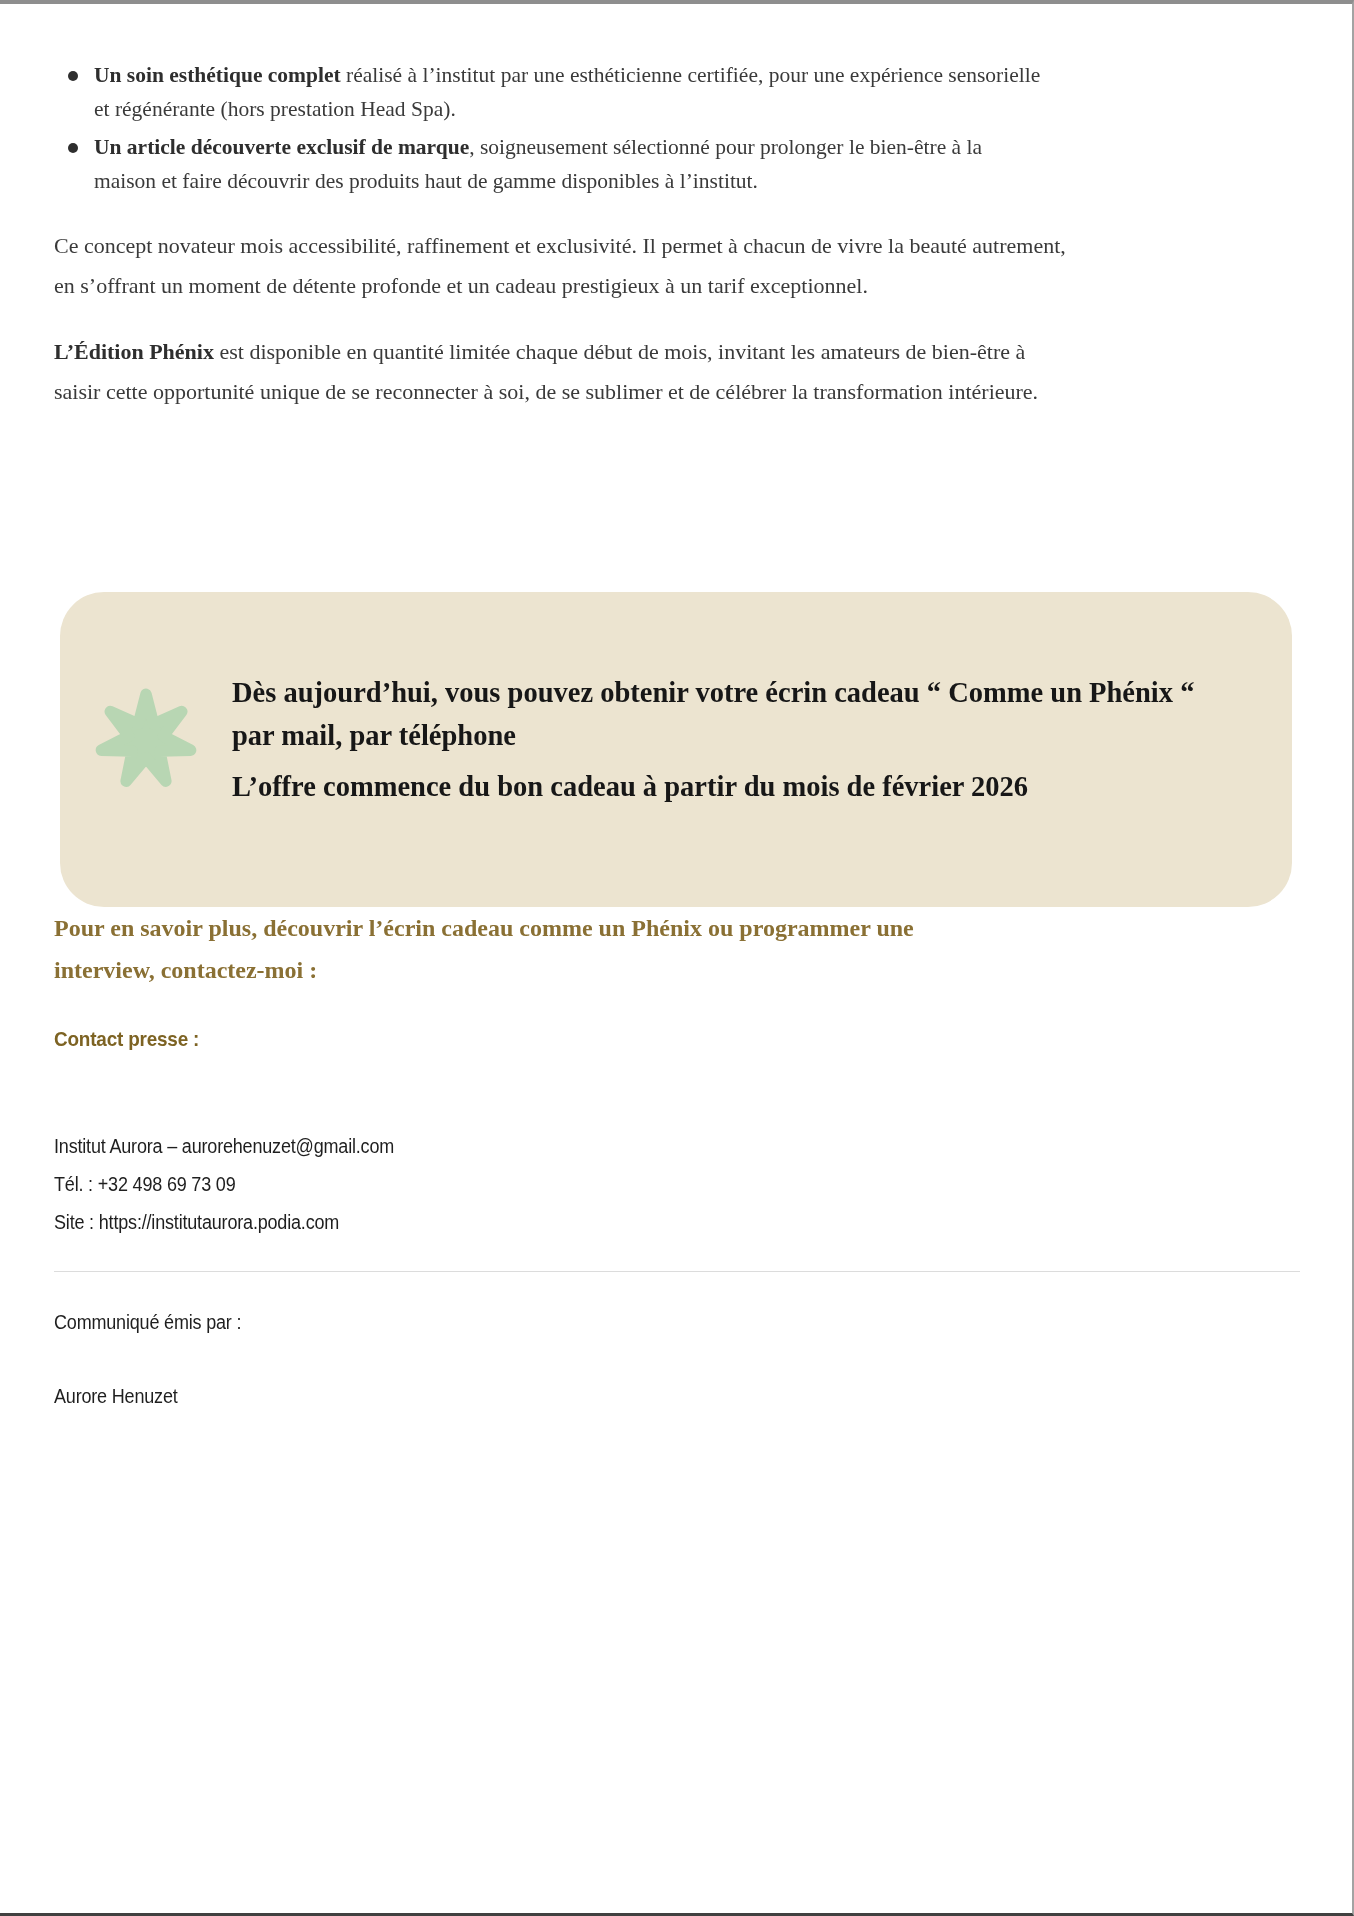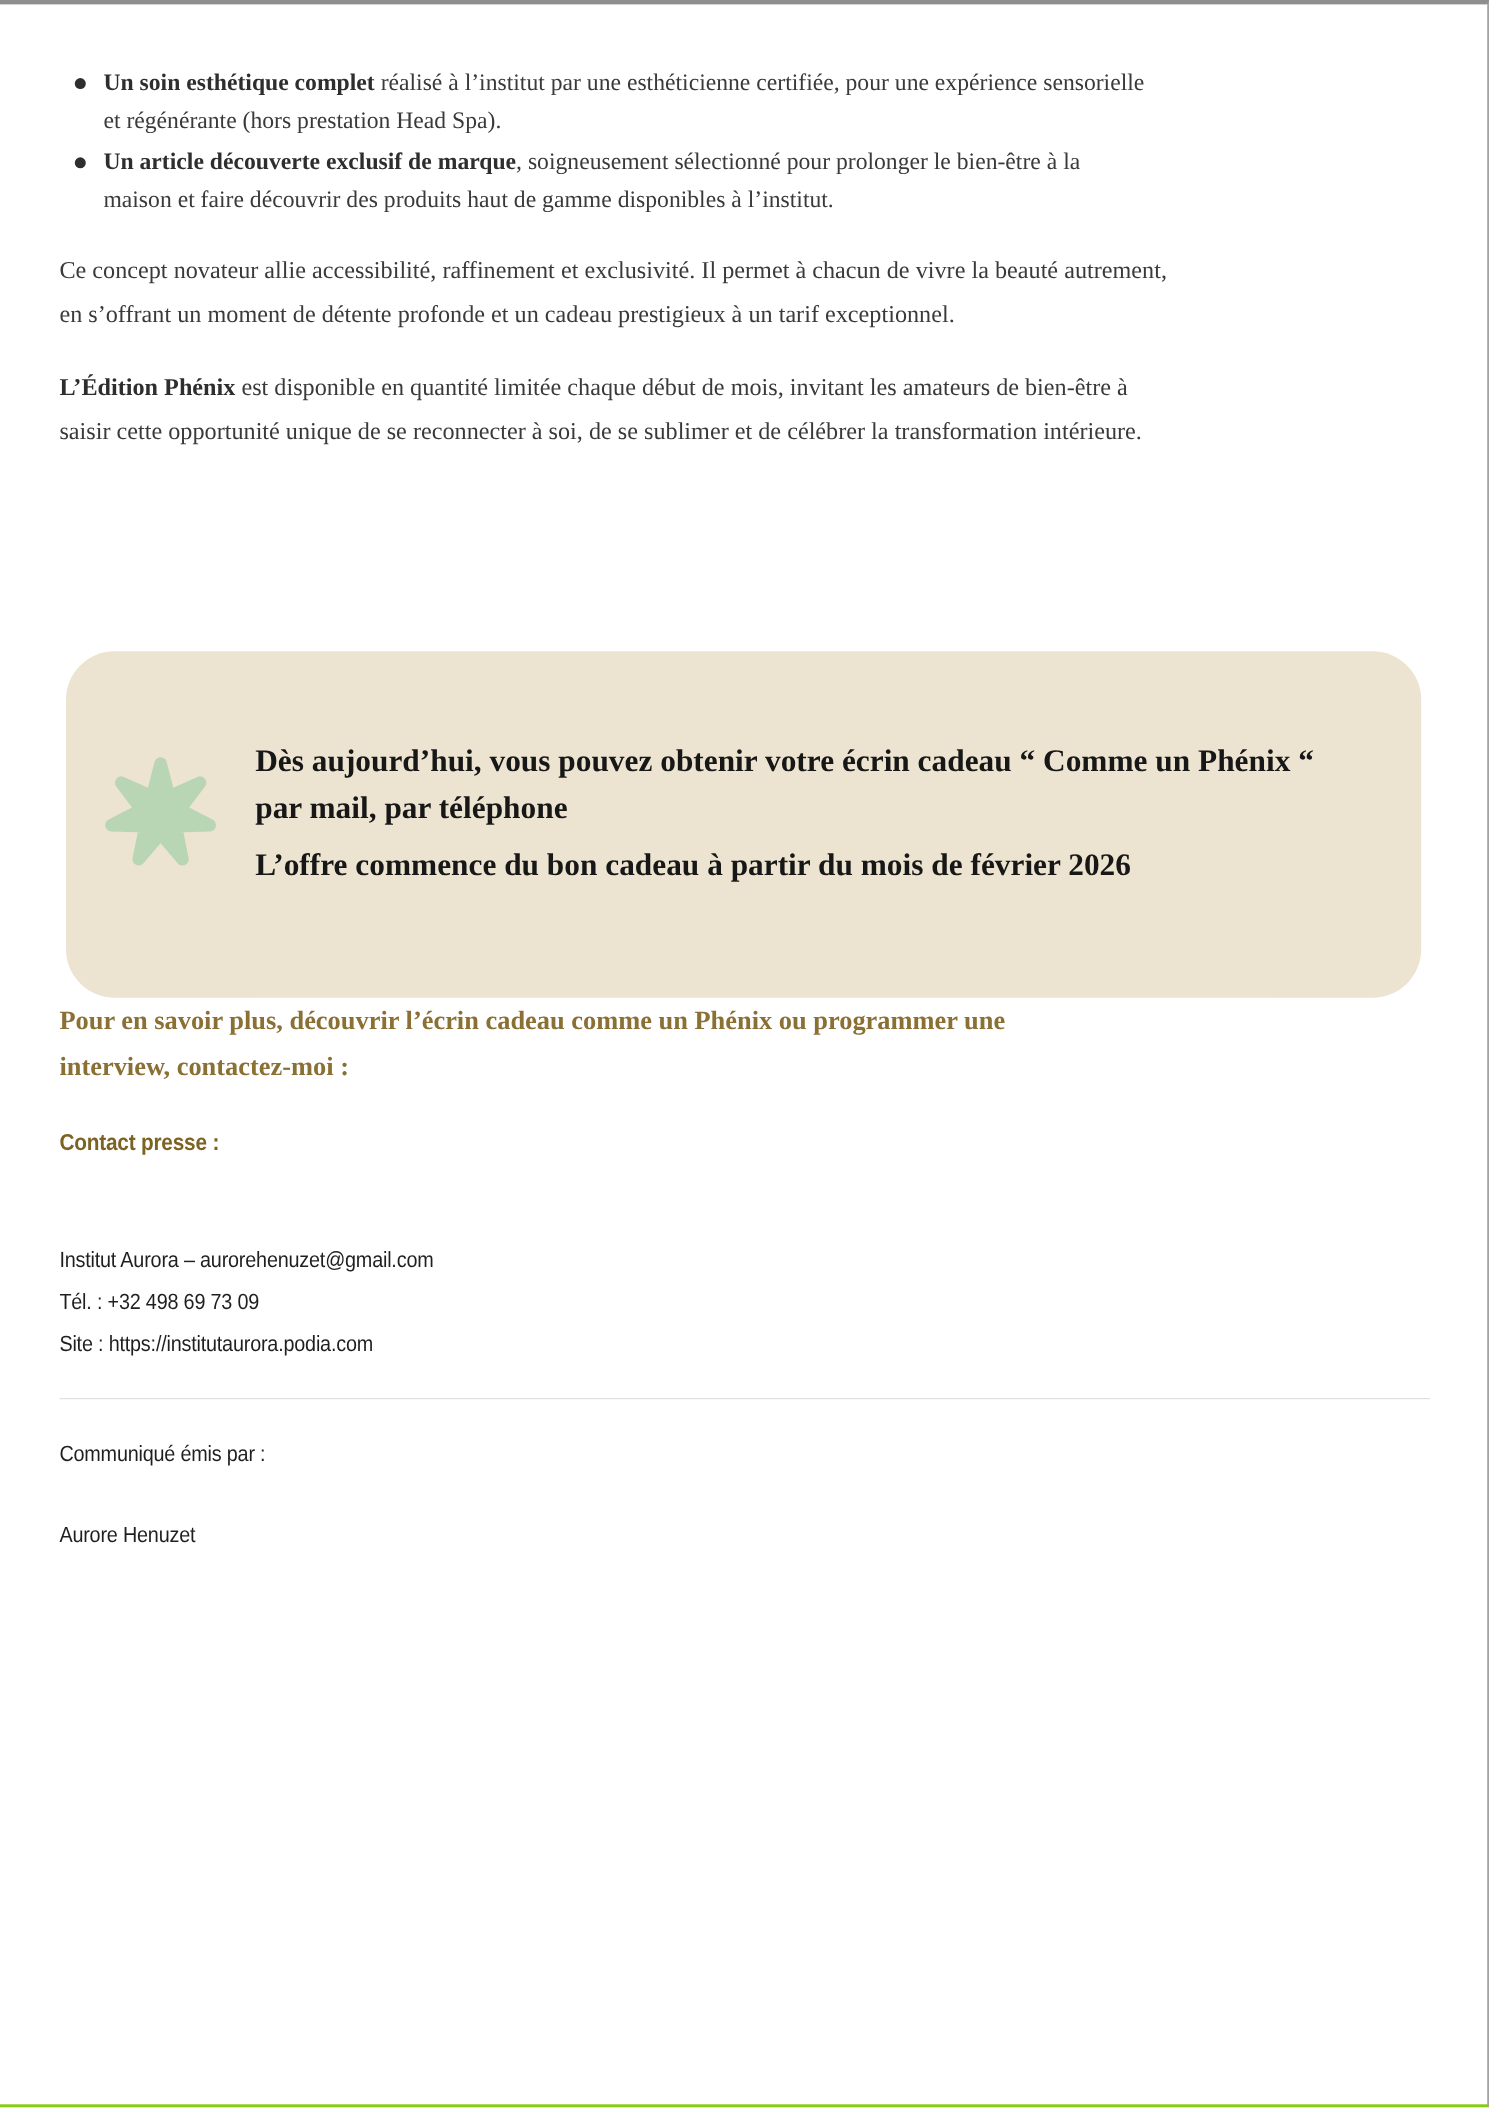--- a/index.html
+++ b/index.html
@@ -4,21 +4,21 @@
 <style>
   * { margin: 0; padding: 0; box-sizing: border-box; }
   html, body { background: #ffffff; }
   .page {
     position: relative;
     width: 1354px;
     height: 1916px;
     background: #ffffff;
     border-top: 4px solid #8e8e8e;
     border-right: 2px solid #a3a3a3;
-    border-bottom: 3px solid #84cc16;
+    border-bottom: 3px solid #404040;
     overflow: hidden;
     font-family: "Liberation Serif", serif;
     color: #3a3a3a;
   }
   .content {
     padding: 54px 60px 0 54px;
   }
   
   .bullets { list-style: none; margin-bottom: 28px; }
   .bullet-item { display: flex; align-items: flex-start; margin-bottom: 4px; }
@@ -106,21 +106,21 @@
       <li class="bullet-item">
         <span class="bullet-dot"></span>
         <div class="bullet-text"><b>Un soin esthétique complet</b><span> réalisé à l’institut par une esthéticienne certifiée, pour une expérience sensorielle et régénérante (hors prestation Head Spa).</span></div>
       </li>
       <li class="bullet-item">
         <span class="bullet-dot"></span>
         <div class="bullet-text"><b>Un article découverte exclusif de marque</b><span>, soigneusement sélectionné pour prolonger le bien-être à la maison et faire découvrir des produits haut de gamme disponibles à l’institut.</span></div>
       </li>
     </ul>
 
-    <p class="para">Ce concept novateur allie accessibilité, raffinement et exclusivité. Il permet à chacun de vivre la beauté autrement, en s’offrant un moment de détente profonde et un cadeau prestigieux à un tarif exceptionnel.</p>
+    <p class="para">Ce concept novateur mois accessibilité, raffinement et exclusivité. Il permet à chacun de vivre la beauté autrement, en s’offrant un moment de détente profonde et un cadeau prestigieux à un tarif exceptionnel.</p>
 
     <p class="para"><b>L’Édition Phénix</b><span> est disponible en quantité limitée chaque début de mois, invitant les amateurs de bien-être à saisir cette opportunité unique de se reconnecter à soi, de se sublimer et de célébrer la transformation intérieure.</span></p>
 
     <div class="callout">
       <div class="callout-star-wrap">
         <svg viewBox="0 0 100 100" aria-hidden="true">
           <polygon points="50,6 57.4,34.7 84.4,22.6 66.6,46.2 92.9,59.8 63.3,60.6 69.1,89.6 50,67 30.9,89.6 36.7,60.6 7.1,59.8 33.4,46.2 15.6,22.6 42.6,34.7" fill="#b8d6b3" stroke="#b8d6b3" stroke-width="11" stroke-linejoin="round"></polygon>
         </svg>
       </div>
       <div class="callout-text">

